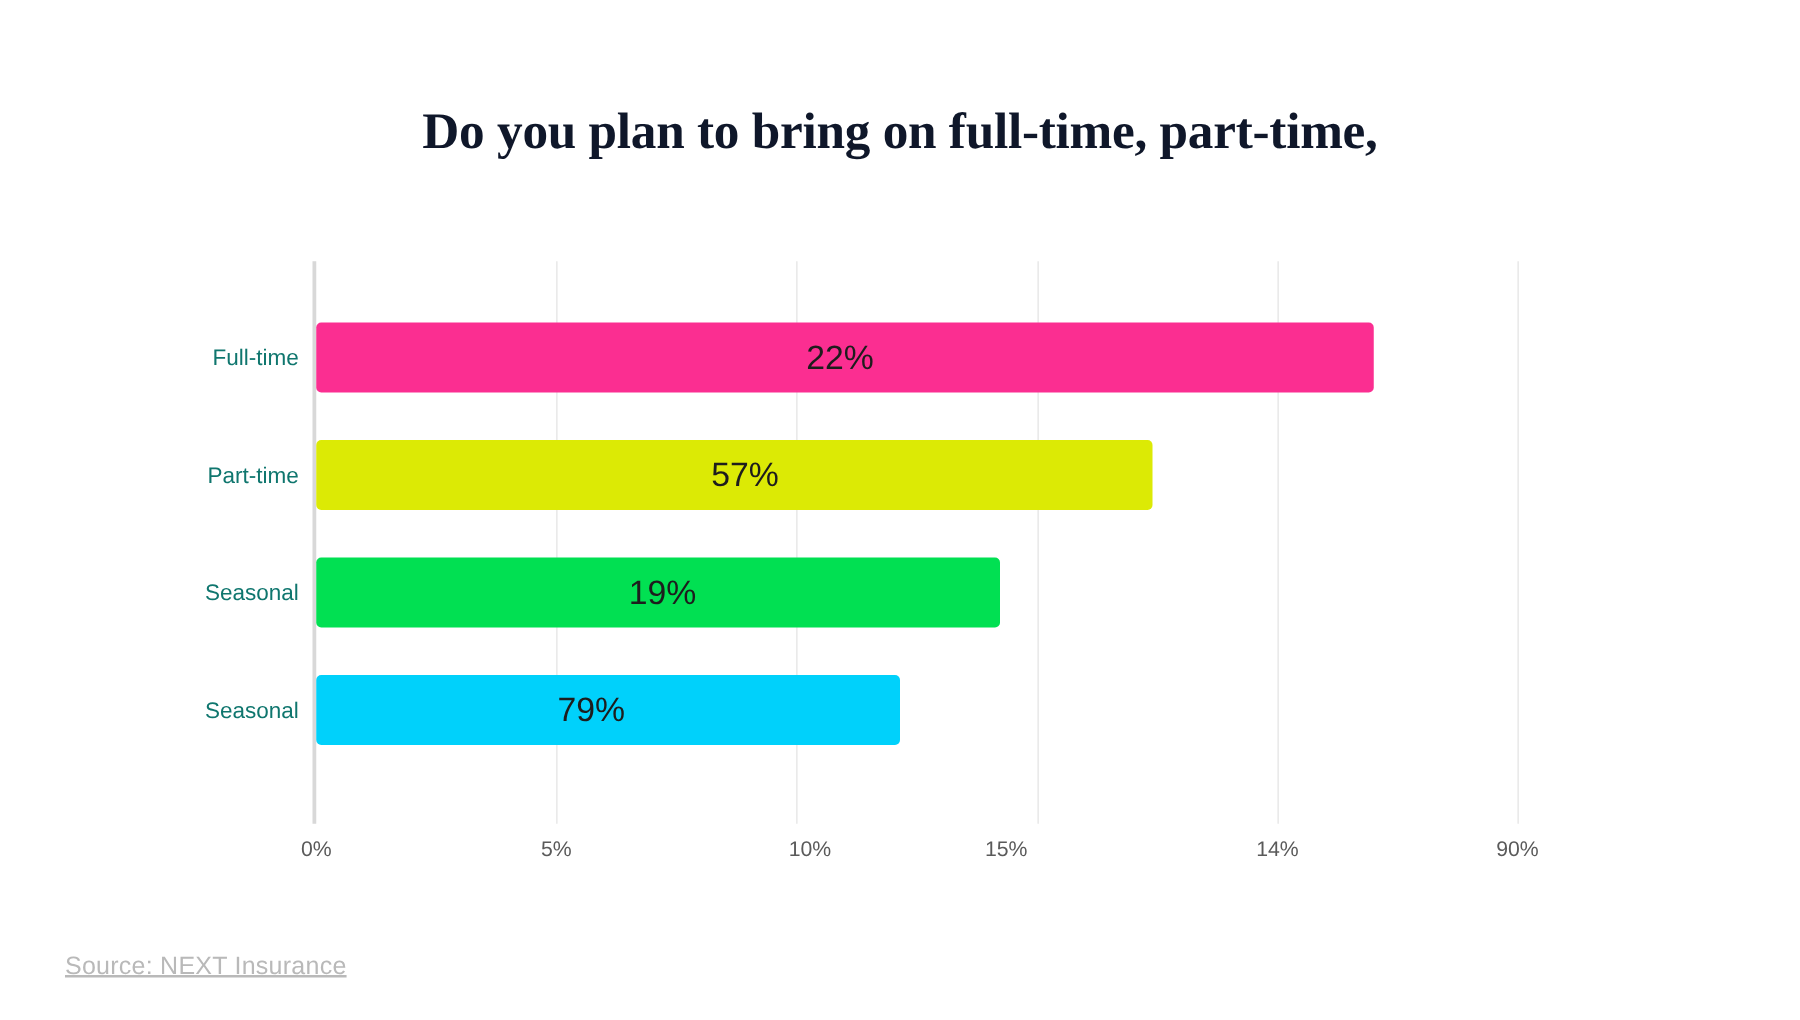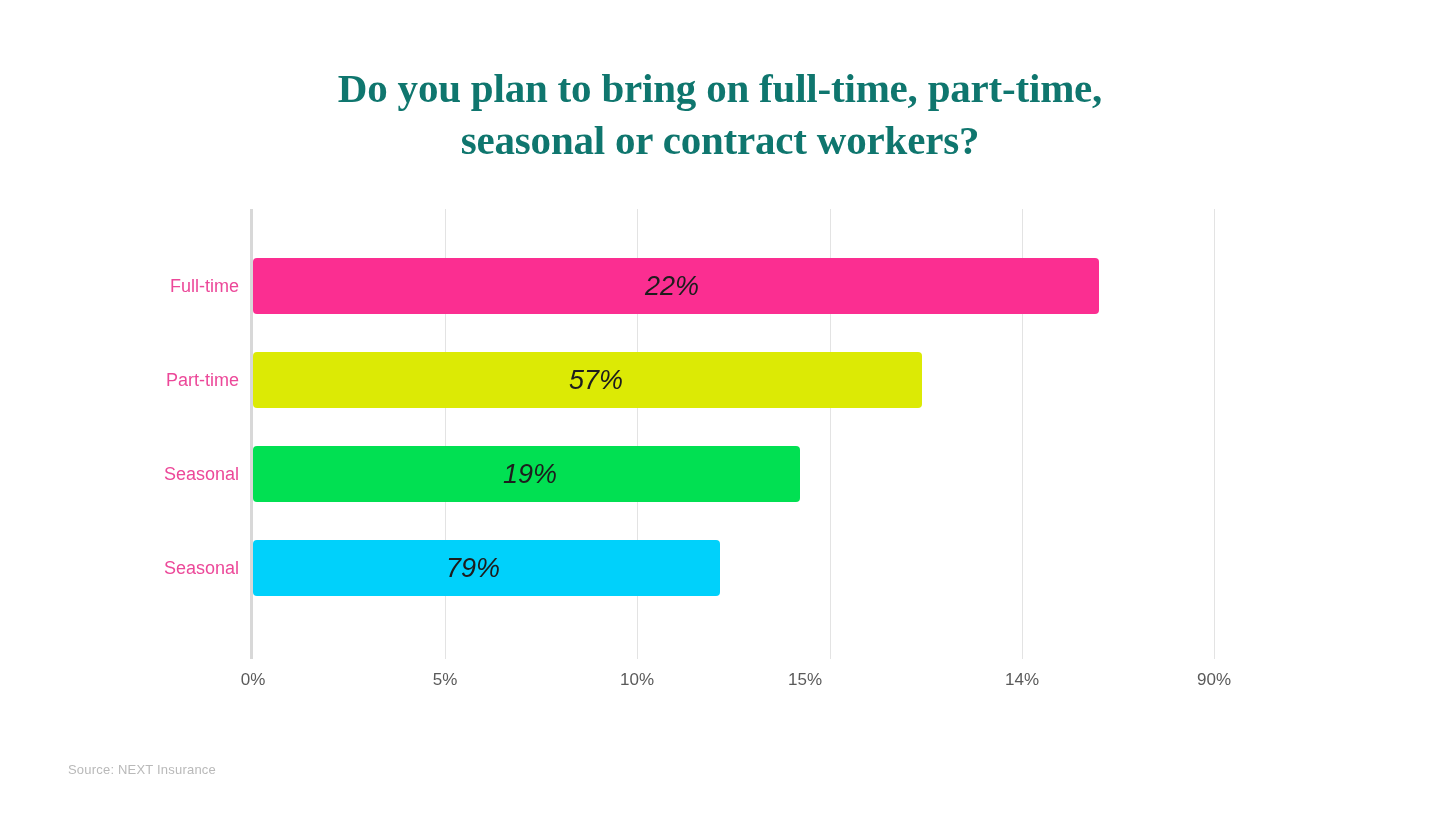--- a/index.html
+++ b/index.html
@@ -20,28 +20,28 @@
     left: 0; top: 0;
     width: 1440px;
     height: 816px;
     background: #ffffff;
   }
 
   
   .chart-title {
     position: absolute;
     left: 220px;
-    top: 62px;
+    top: 78px;
     width: 1000px;
     text-align: center;
     font-family: "Liberation Serif", "DejaVu Serif", serif;
     font-weight: 700;
     font-size: 41px;
     line-height: 52px;
-    color: #0f766e;
+    color: #0f172a;
     letter-spacing: -0.2px;
   }
 
   
   .plot-area {
     position: absolute;
     left: 253px;
     top: 209px;
     width: 961px;     
     height: 450px;
@@ -66,21 +66,20 @@
     background: #d8d8d8;
     left: -3px;
   }
 
   
   .bars-layer {
     position: absolute;
     left: 0; top: 0;
     width: 100%;
     height: 100%;
-    font-style: italic;
   }
   .bar-row {
     position: absolute;
     left: 0;
     height: 56px;
   }
   .bar {
     position: absolute;
     left: 0;
     top: 0;
@@ -106,21 +105,21 @@
     width: 139px;
     height: 450px;
   }
   .cat-label {
     position: absolute;
     right: 0;
     height: 56px;
     line-height: 56px;
     text-align: right;
     font-size: 18px;
-    color: #ec4899;
+    color: #0f766e;
     white-space: nowrap;
   }
 
   
   .x-ticks {
     position: absolute;
     left: 253px;
     top: 670px;
     width: 961px;
     height: 30px;
@@ -130,36 +129,36 @@
     top: 0;
     transform: translateX(-50%);
     font-size: 17px;
     color: #5a5a5a;
     white-space: nowrap;
   }
 
   
   .source-note {
     position: absolute;
-    left: 68px;
+    left: 52px;
     top: 762px;
-    font-size: 13px;
+    font-size: 20px;
     color: #b9b9b9;
     letter-spacing: 0.2px;
     white-space: nowrap;
+    text-decoration: underline;
   }
 </style>
 </head>
 <body>
 
 <div id="chart-root">
 
   <div class="chart-title">
     <div>Do you plan to bring on full-time, part-time,</div>
-    <div>seasonal or contract workers?</div>
   </div>
 
   <div class="cat-labels">
     <div class="cat-label" style="top:49px">Full-time</div>
     <div class="cat-label" style="top:143px">Part-time</div>
     <div class="cat-label" style="top:237px">Seasonal</div>
     <div class="cat-label" style="top:331px">Seasonal</div>
   </div>
 
   <div class="plot-area">
@@ -194,21 +193,21 @@
         <div class="bar" style="width:467px;background:#00D1FB"></div>
         <div class="bar-value" style="left:193px">79%</div>
       </div>
 
     </div>
   </div>
 
   <div class="x-ticks">
     <div class="x-tick" style="left:0px">0%</div>
     <div class="x-tick" style="left:192px">5%</div>
-    <div class="x-tick" style="left:384px">10%</div>
+    <div class="x-tick" style="left:395px">10%</div>
     <div class="x-tick" style="left:552px">15%</div>
     <div class="x-tick" style="left:769px">14%</div>
     <div class="x-tick" style="left:961px">90%</div>
   </div>
 
   <div class="source-note">Source: NEXT Insurance</div>
 
 </div>
 
 </body></html>

